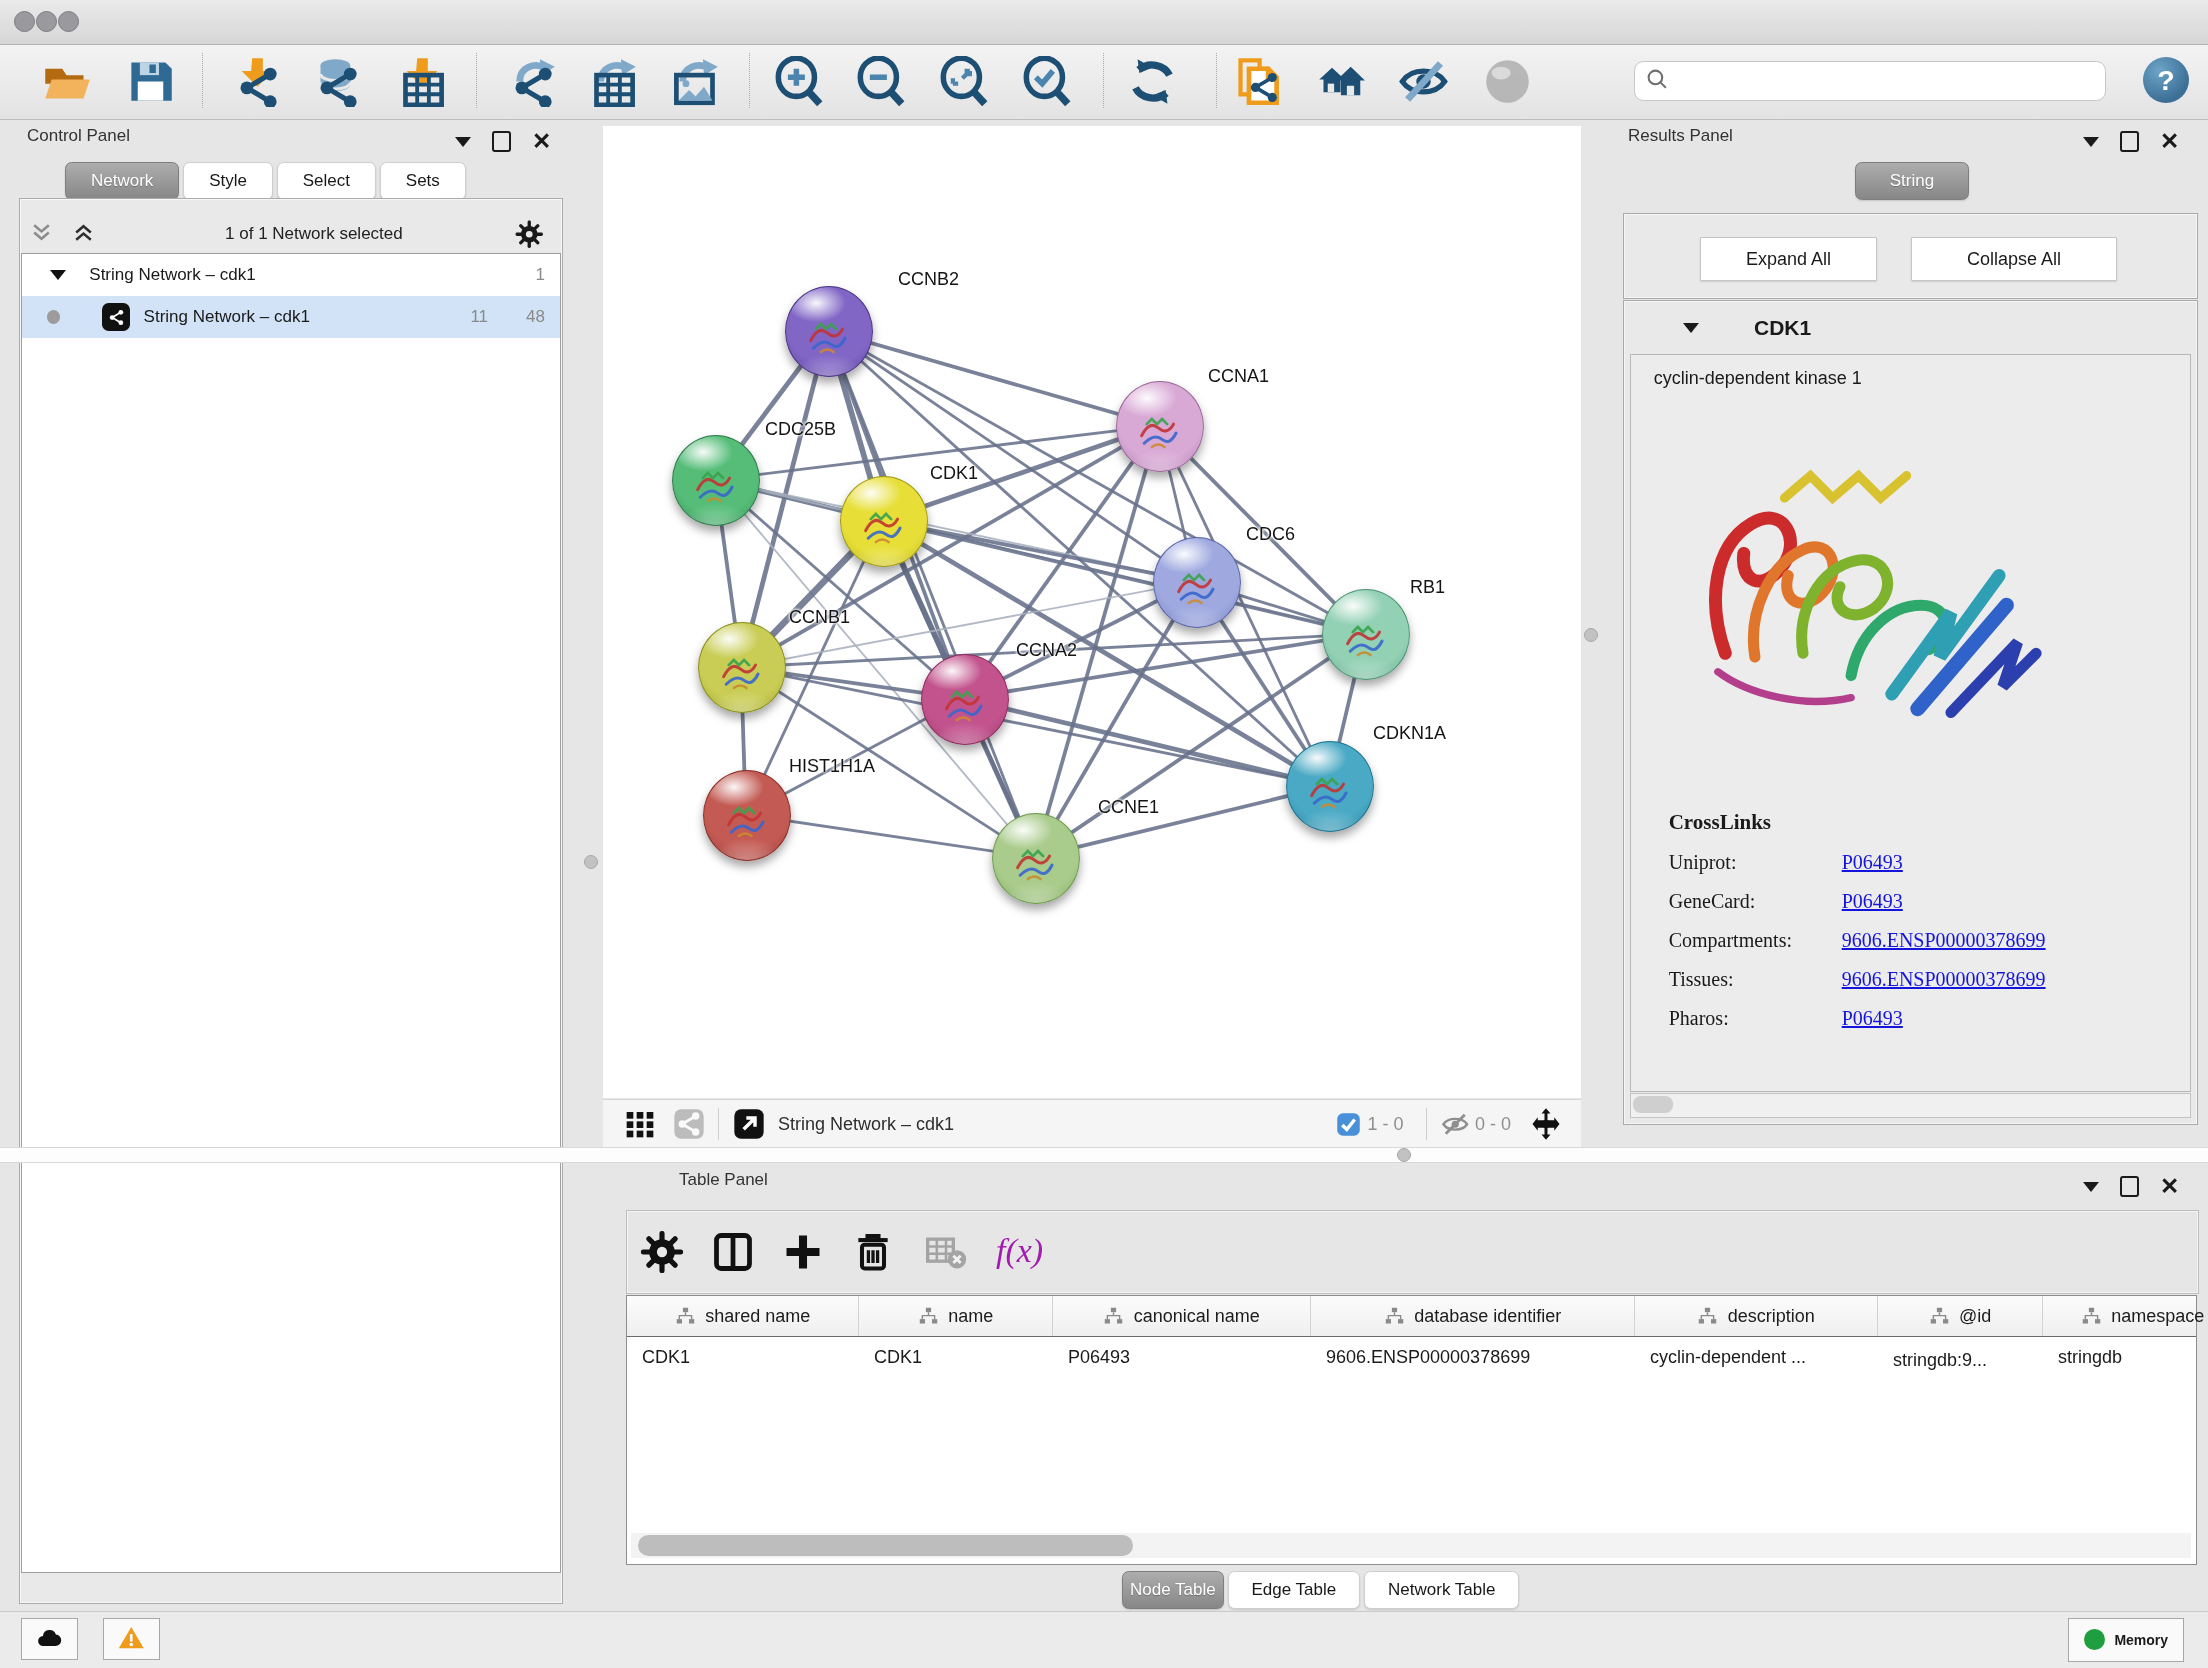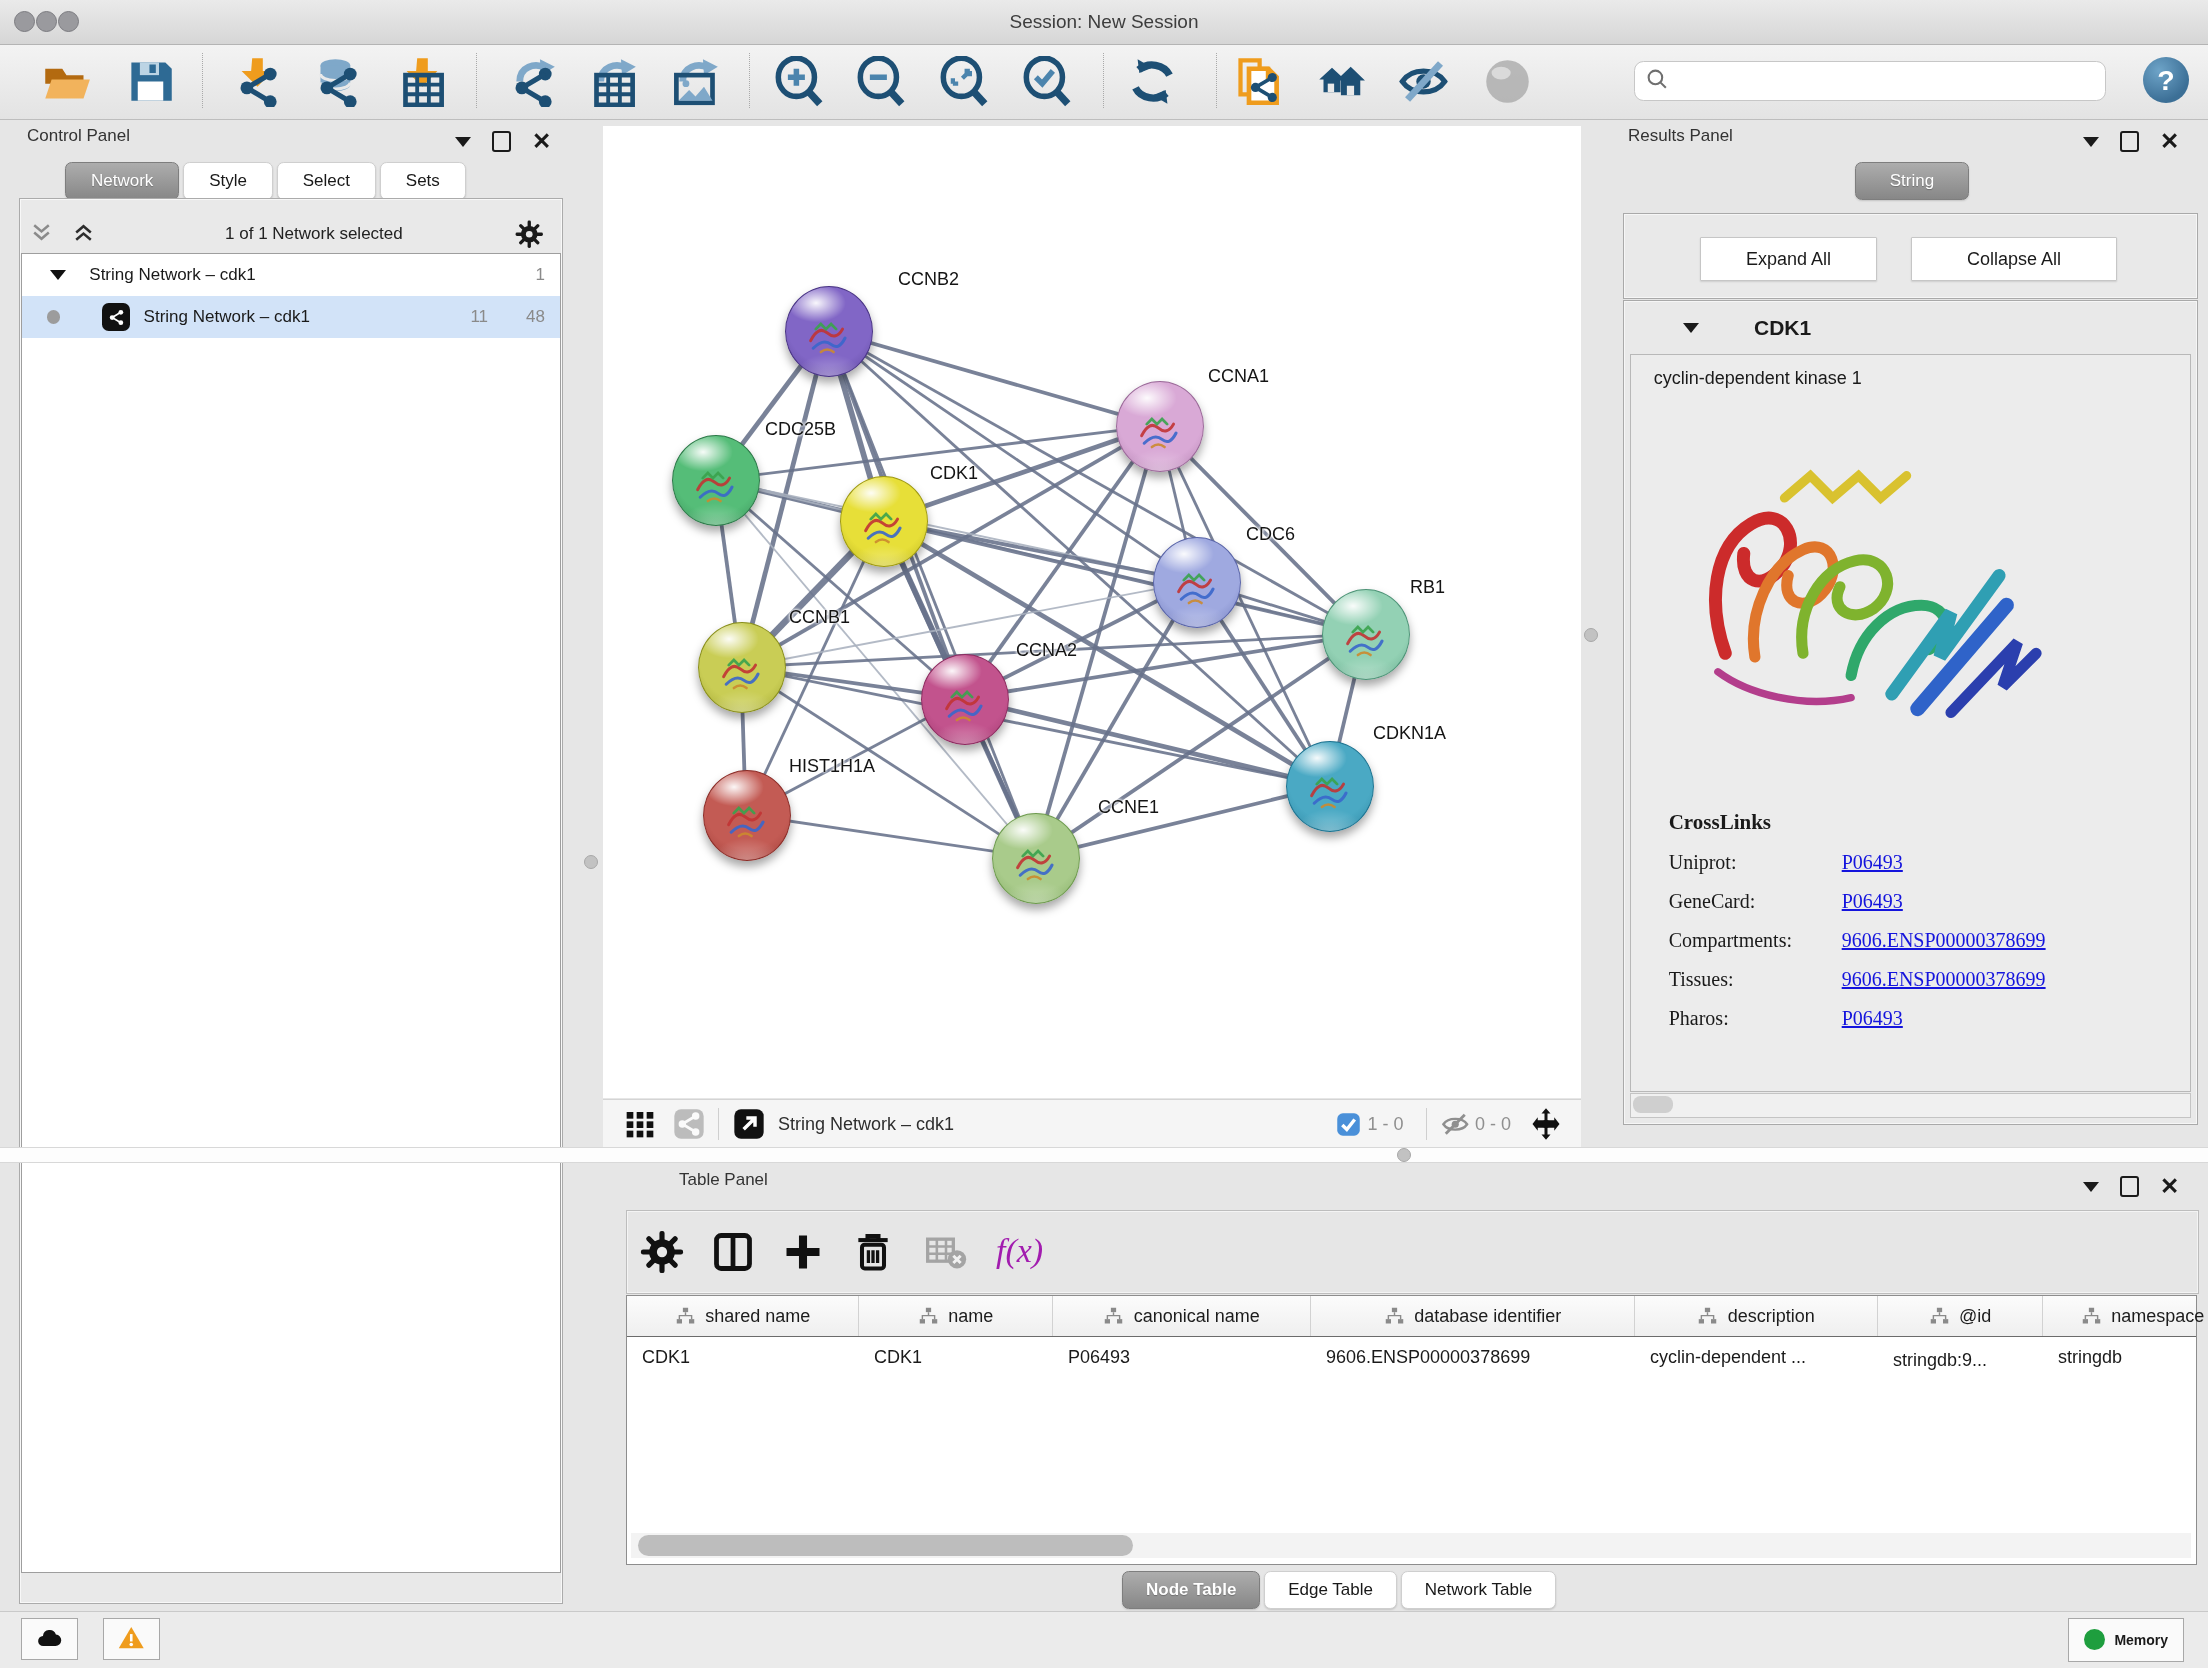--- a/index.html
+++ b/index.html
@@ -115,21 +115,20 @@
     display:flex;align-items:center;justify-content:center;gap:9.5px;font-size:14px;font-weight:bold;}
   #mem-dot{width:21px;height:21px;border-radius:50%;}
 </style>
 </head>
 <body>
 
 <div id="titlebar" class="abs">
   <div class="traffic abs" style="left:14.3px"></div>
   <div class="traffic abs" style="left:36px"></div>
   <div class="traffic abs" style="left:58px"></div>
-  <div id="win-title" class="abs">Session: New Session</div>
 </div>
 
 <div id="toolbar" class="abs">
   <div id="tb-icons">
       <div class="tb-icon abs" style="left: 41px;"><svg viewBox="0 0 24 24">
           <path d="M2,6 h8 l2,3 h8 v4 H2z" fill="#b36a10"></path>
           <path d="M2,20 L5,11 h18 l-3,9z" fill="#f2b35c"></path>
         </svg></div>
       <div class="tb-icon abs" style="left: 125px;"><svg viewBox="0 0 24 24">
           <path d="M3,3 h16 l3,3 v15 H3z" fill="#2e6a94"></path>
@@ -739,21 +738,21 @@
       <div class="td" style="width: 324px;">9606.ENSP00000378699</div>
       <div class="td" style="width: 243px;">cyclin-dependent ...</div>
       <div class="td" style="width: 165px; margin-top: 6px;">stringdb:9...</div>
       <div class="td" style="width: 200px;">stringdb</div>
     </div>
   <div id="tp-scroll">
       <div id="tp-thumb"></div>
     </div>
 </div>
 <div id="tp-tabs" class="abs">
-    <div class="tab active" style="padding: 0px 23px; font-weight: bold;">Node Table</div>
+    <div class="tab active" style="padding: 0px 7px;">Node Table</div>
     <div class="tab" style="padding: 0px 23px;">Edge Table</div>
     <div class="tab" style="padding: 0px 23px;">Network Table</div>
   </div>
 
 <div id="footer" class="abs">
   <div class="ft-btn abs" style="left:21px;">
     <svg viewBox="0 0 24 24">
         <path d="M7,18.5 a4.2,4.2 0 0 1 -.3,-8.4 a5.6,5.6 0 0 1 10.9,-1.2 a4,4 0 0 1 -.6,9.6z" fill="#111"></path>
       </svg>
   </div>

